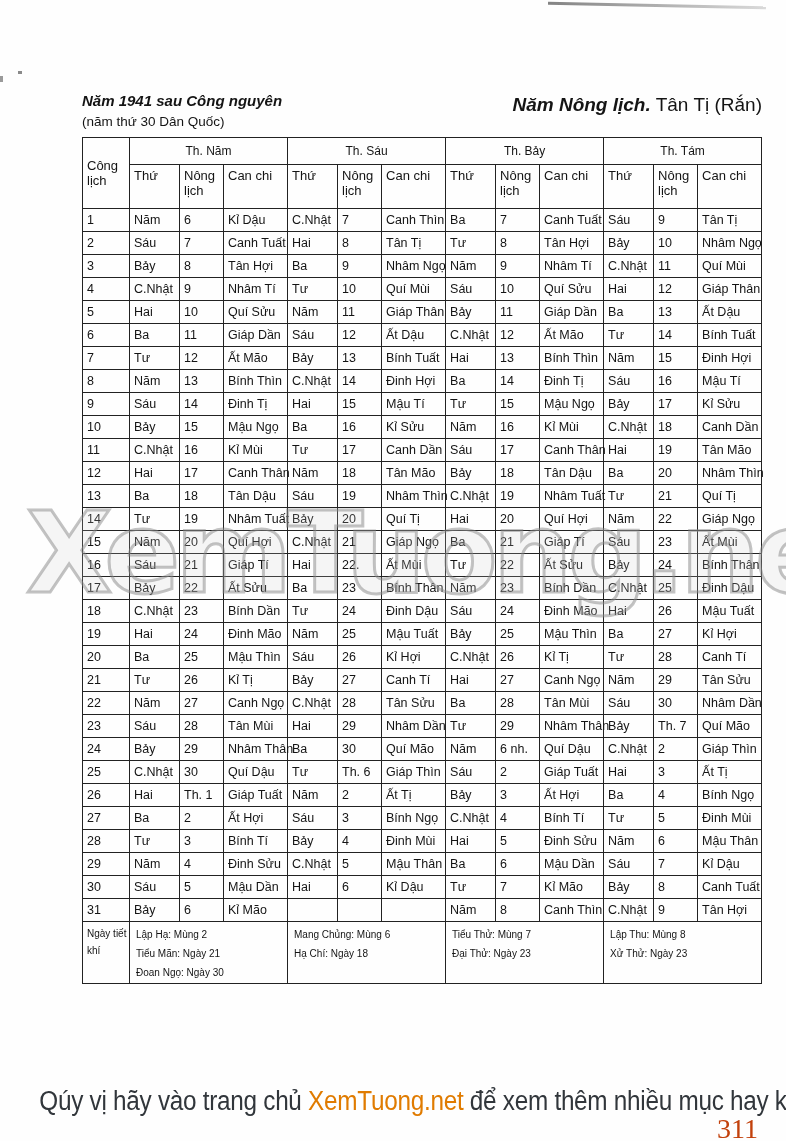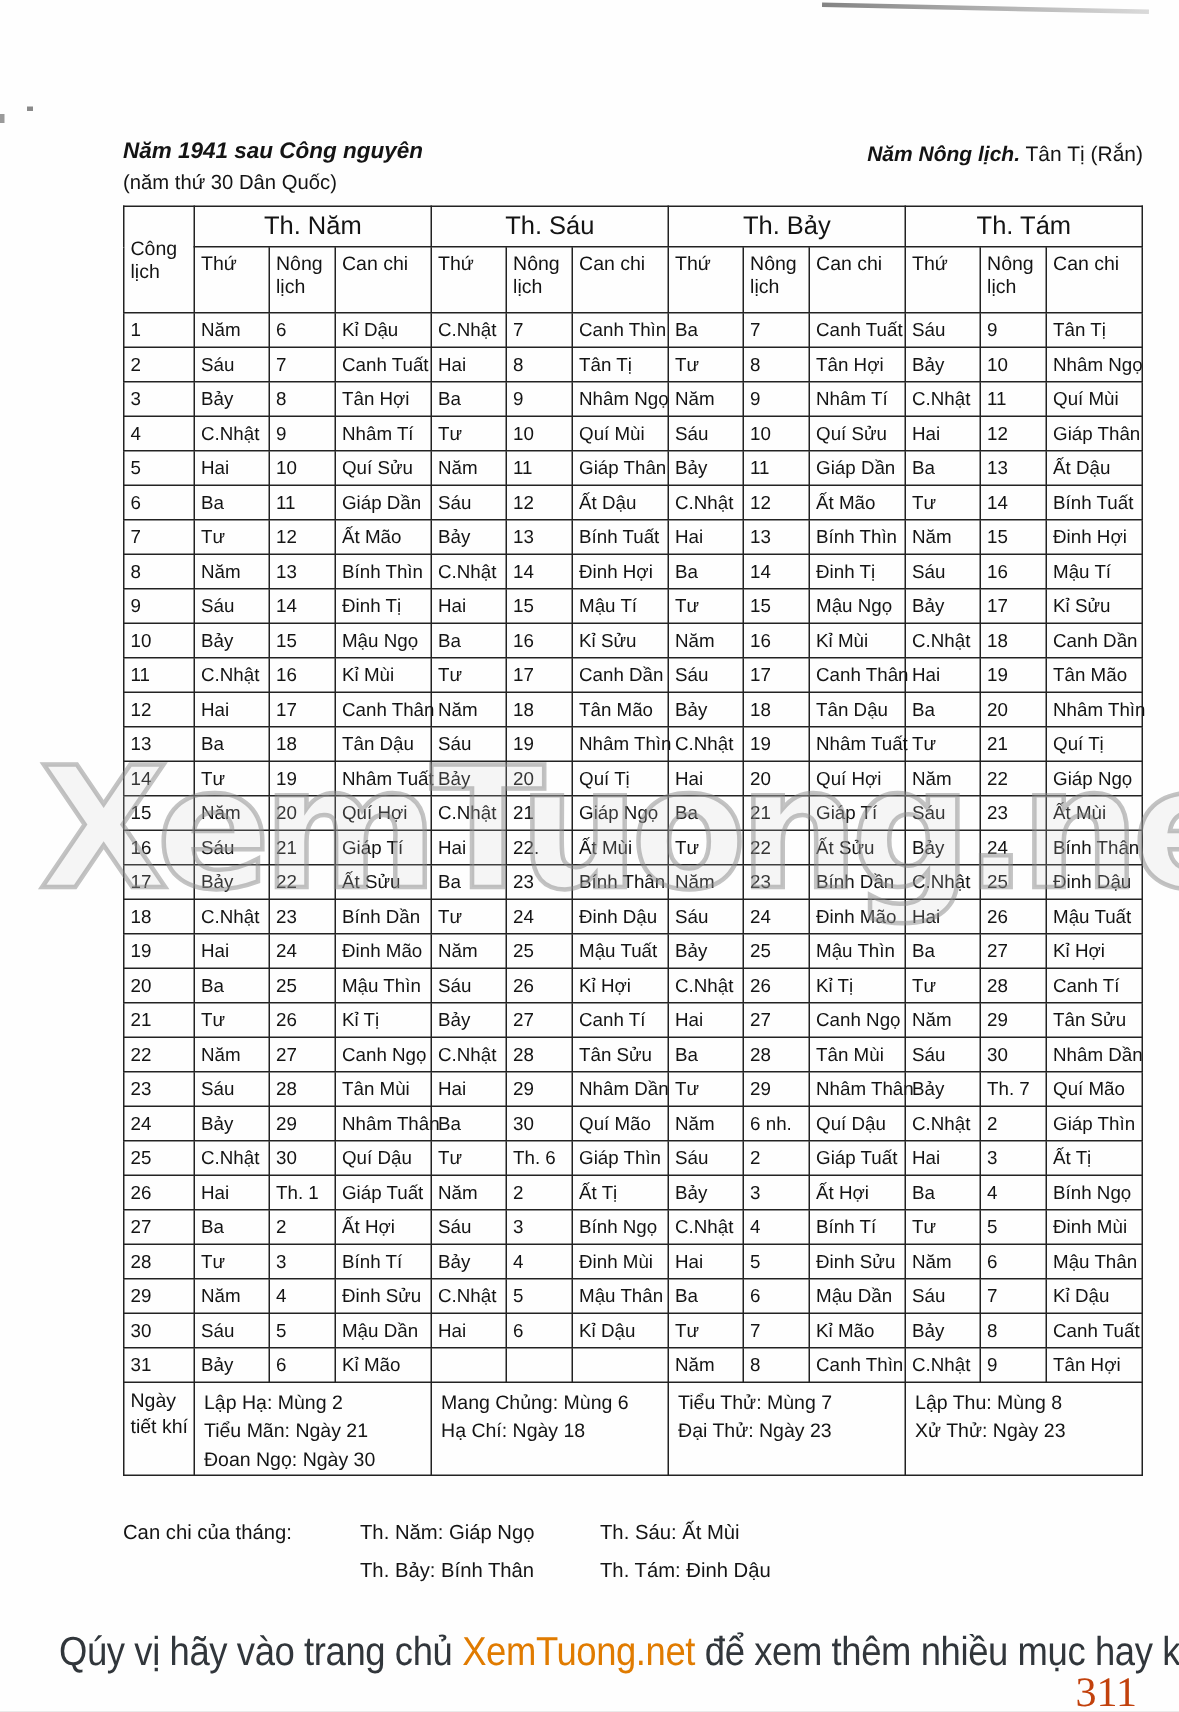--- a/index.html
+++ b/index.html
@@ -11,35 +11,35 @@
   
   .scan-line { position:absolute; left:548px; top:4px; width:218px; height:2.5px;
     background:linear-gradient(90deg, rgba(90,90,90,.75), rgba(150,150,150,.35));
     transform:rotate(1.2deg); }
   .speck-a { position:absolute; left:18px; top:71px; width:4px; height:3px; background:#8a8a8a; }
   .speck-b { position:absolute; left:0px;  top:76px; width:3px; height:6px; background:#9a9a9a; }
 
   
   .title-main { position:absolute; left:82px; top:92px; font-size:15px; font-weight:bold; font-style:italic; }
   .title-sub  { position:absolute; left:82px; top:114px; font-size:13.5px; }
-  .title-right{ position:absolute; right:24px; top:94px; font-size:14px; }
+  .title-right{ position:absolute; right:24px; top:94px; font-size:19px; }
   .title-right .bi { font-weight:bold; font-style:italic; }
 
   
   table.cal { position:absolute; left:82px; top:137px; width:680px;
     border-collapse:collapse; table-layout:fixed; font-size:12.5px; }
   table.cal th, table.cal td { border:1.4px solid #222; overflow:visible; }
-  th.month { height:24px; font-weight:normal; font-size:17px; text-align:center; }
+  th.month { height:24px; font-weight:normal; font-size:12px; text-align:center; }
   th.sub   { height:40px; font-weight:normal; font-size:13px; text-align:left;
              vertical-align:top; padding:3px 0 0 4px;margin-top:23px; }
   th.corner{ font-weight:normal; font-size:13px; text-align:left;
              vertical-align:middle; padding-left:4px; }
   td.c { height:22px; padding:0 0 0 4px; white-space:nowrap; text-align:left; }
   tr.tietkhi td { height:58px; vertical-align:top; padding:3px 0 0 6px;
-                  font-size:13px; line-height:19px; white-space:nowrap; }
+                  font-size:10px; line-height:19px; white-space:nowrap; }
   tr.tietkhi td.lbl { padding-left:4px; white-space:normal; line-height:17px; }
 
   
   .watermark { position:absolute; left:26px; top:488px; width:760px; z-index:4;
     font-family:"DejaVu Sans","Liberation Sans",sans-serif;
     font-size:112px; font-weight:bold; letter-spacing:-5px; white-space:nowrap;
     color:rgba(205,205,205,0.18); -webkit-text-stroke:3px rgba(135,135,135,0.5);
     pointer-events:none; }
 
   
@@ -594,27 +594,20 @@
           <td colspan="3">
             <div>Lập Thu: Mùng 8</div>
             <div>Xử Thử: Ngày 23</div>
           </td>
         </tr>
       </tbody>
   </table>
 
   <div class="watermark">XemTuong.net</div>
 
-  <div class="footer">
-    <span class="lab">Can chi của tháng:</span>
-    <span class="c1r1">Th. Năm: Giáp Ngọ</span>
-    <span class="c2r1">Th. Sáu: Ất Mùi</span>
-    <span class="c1r2">Th. Bảy: Bính Thân</span>
-    <span class="c2r2">Th. Tám:  Đinh Dậu</span>
-  </div>
 
   <div class="banner">
     <span>Qúy vị hãy vào trang chủ </span><span class="brand" style="color: rgb(224, 123, 0);">XemTuong.net</span><span> để xem thêm nhiều mục hay khác</span>
   </div>
 
   <div class="pagenum">311</div>
 
 </div>
 
 </body></html>

